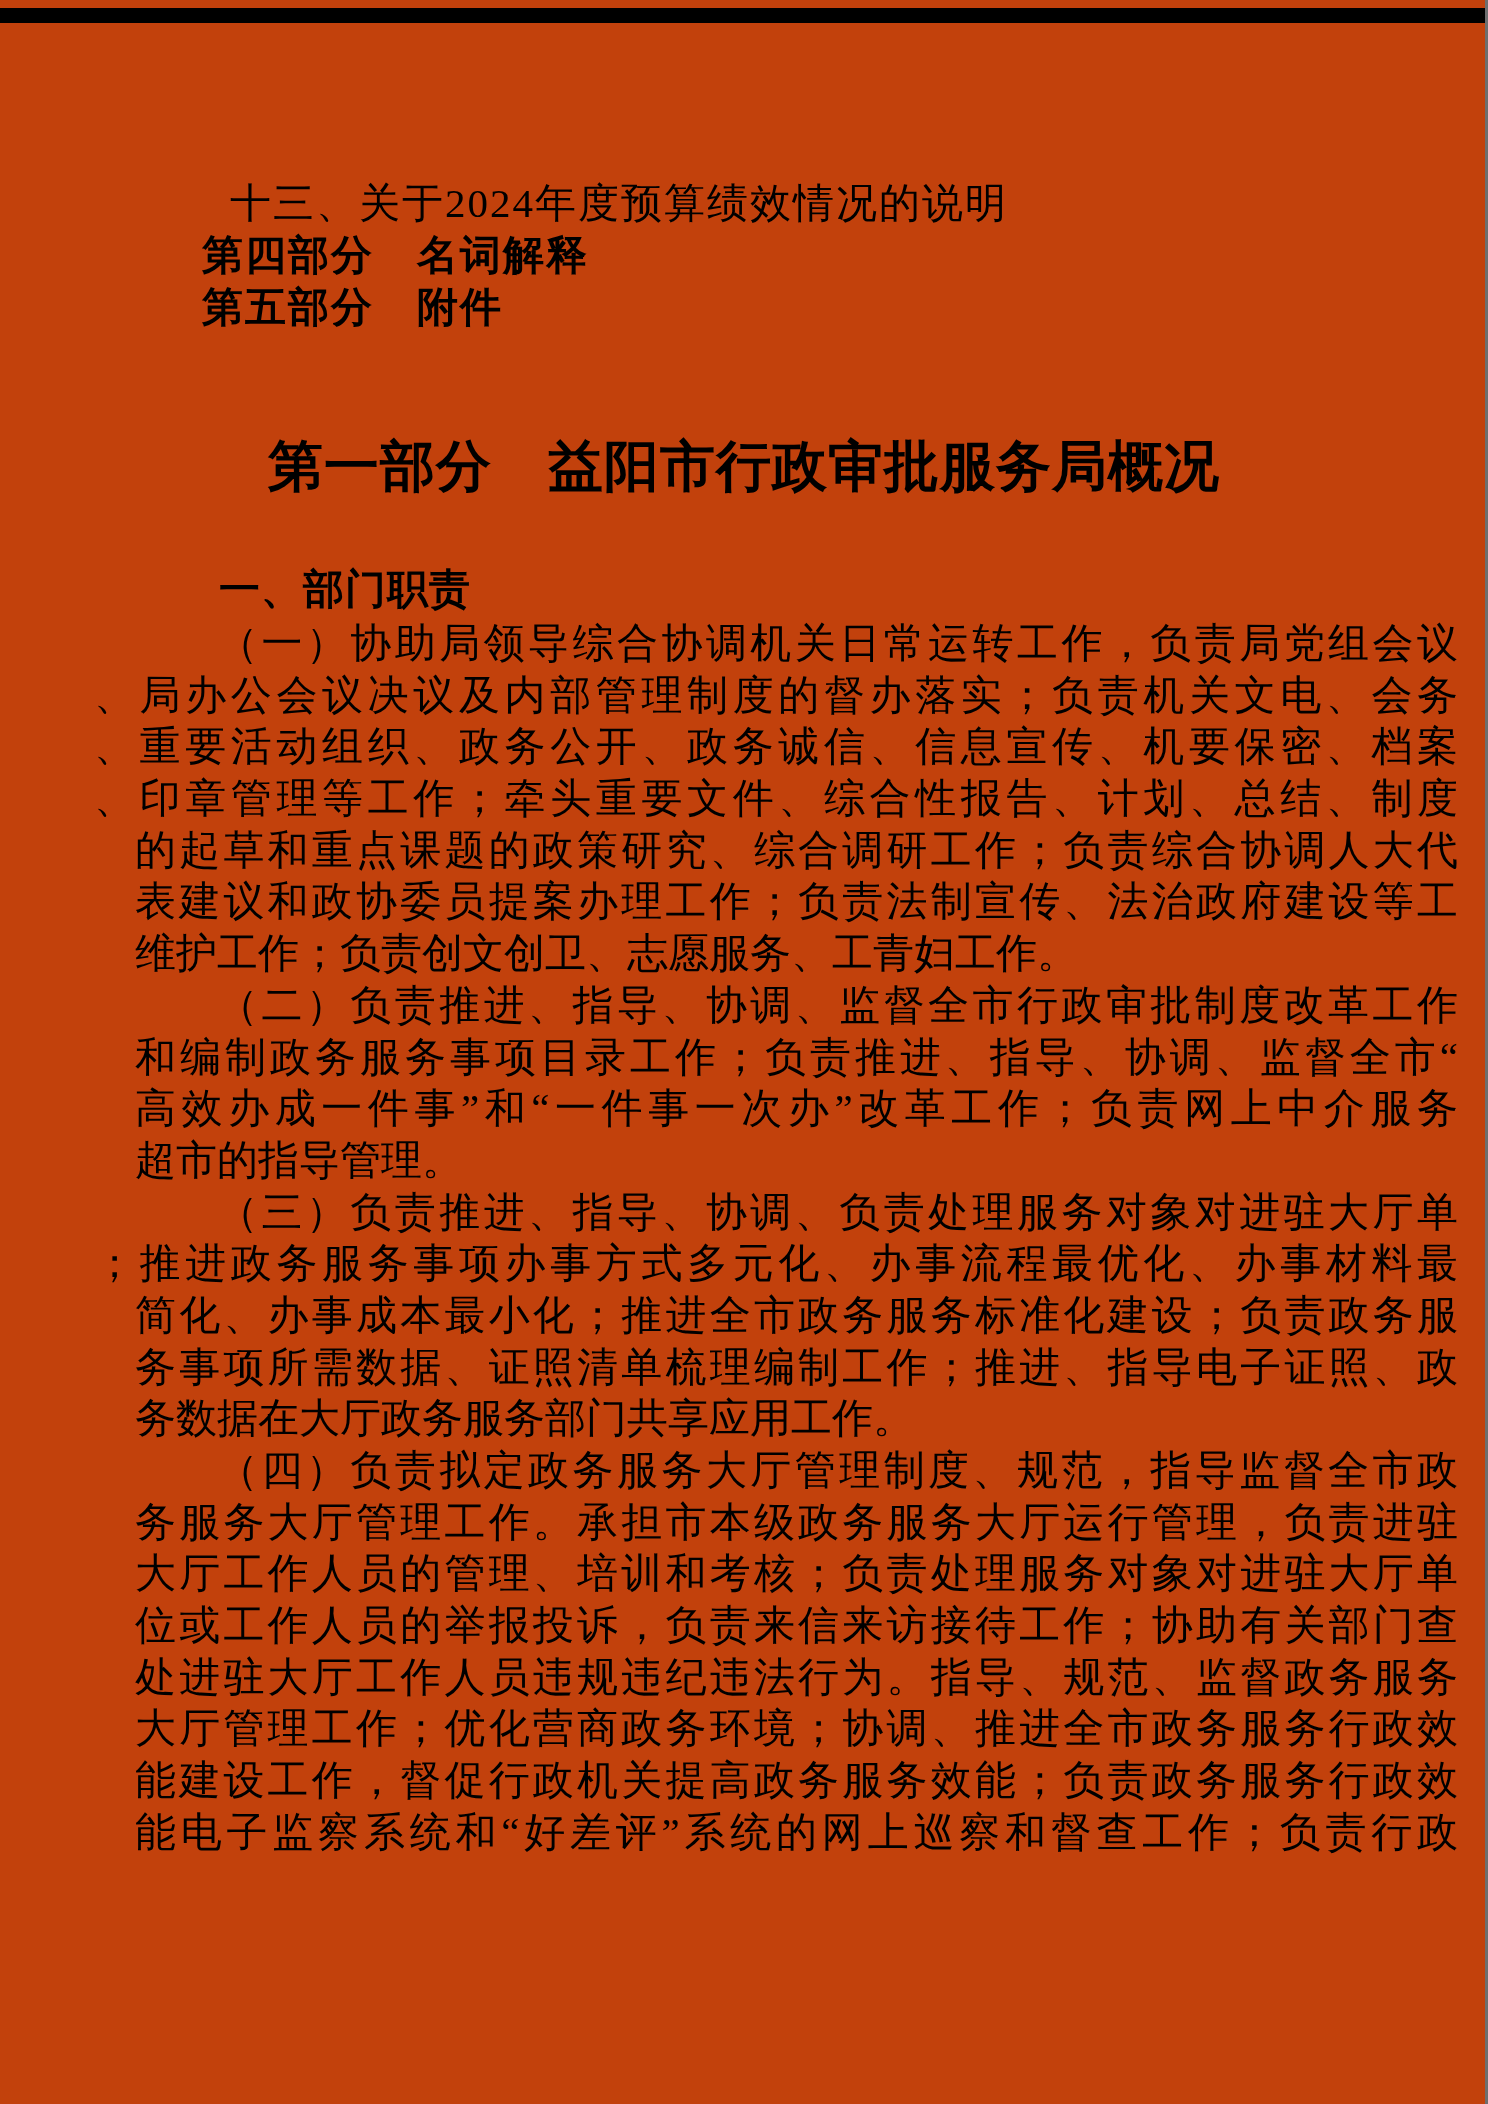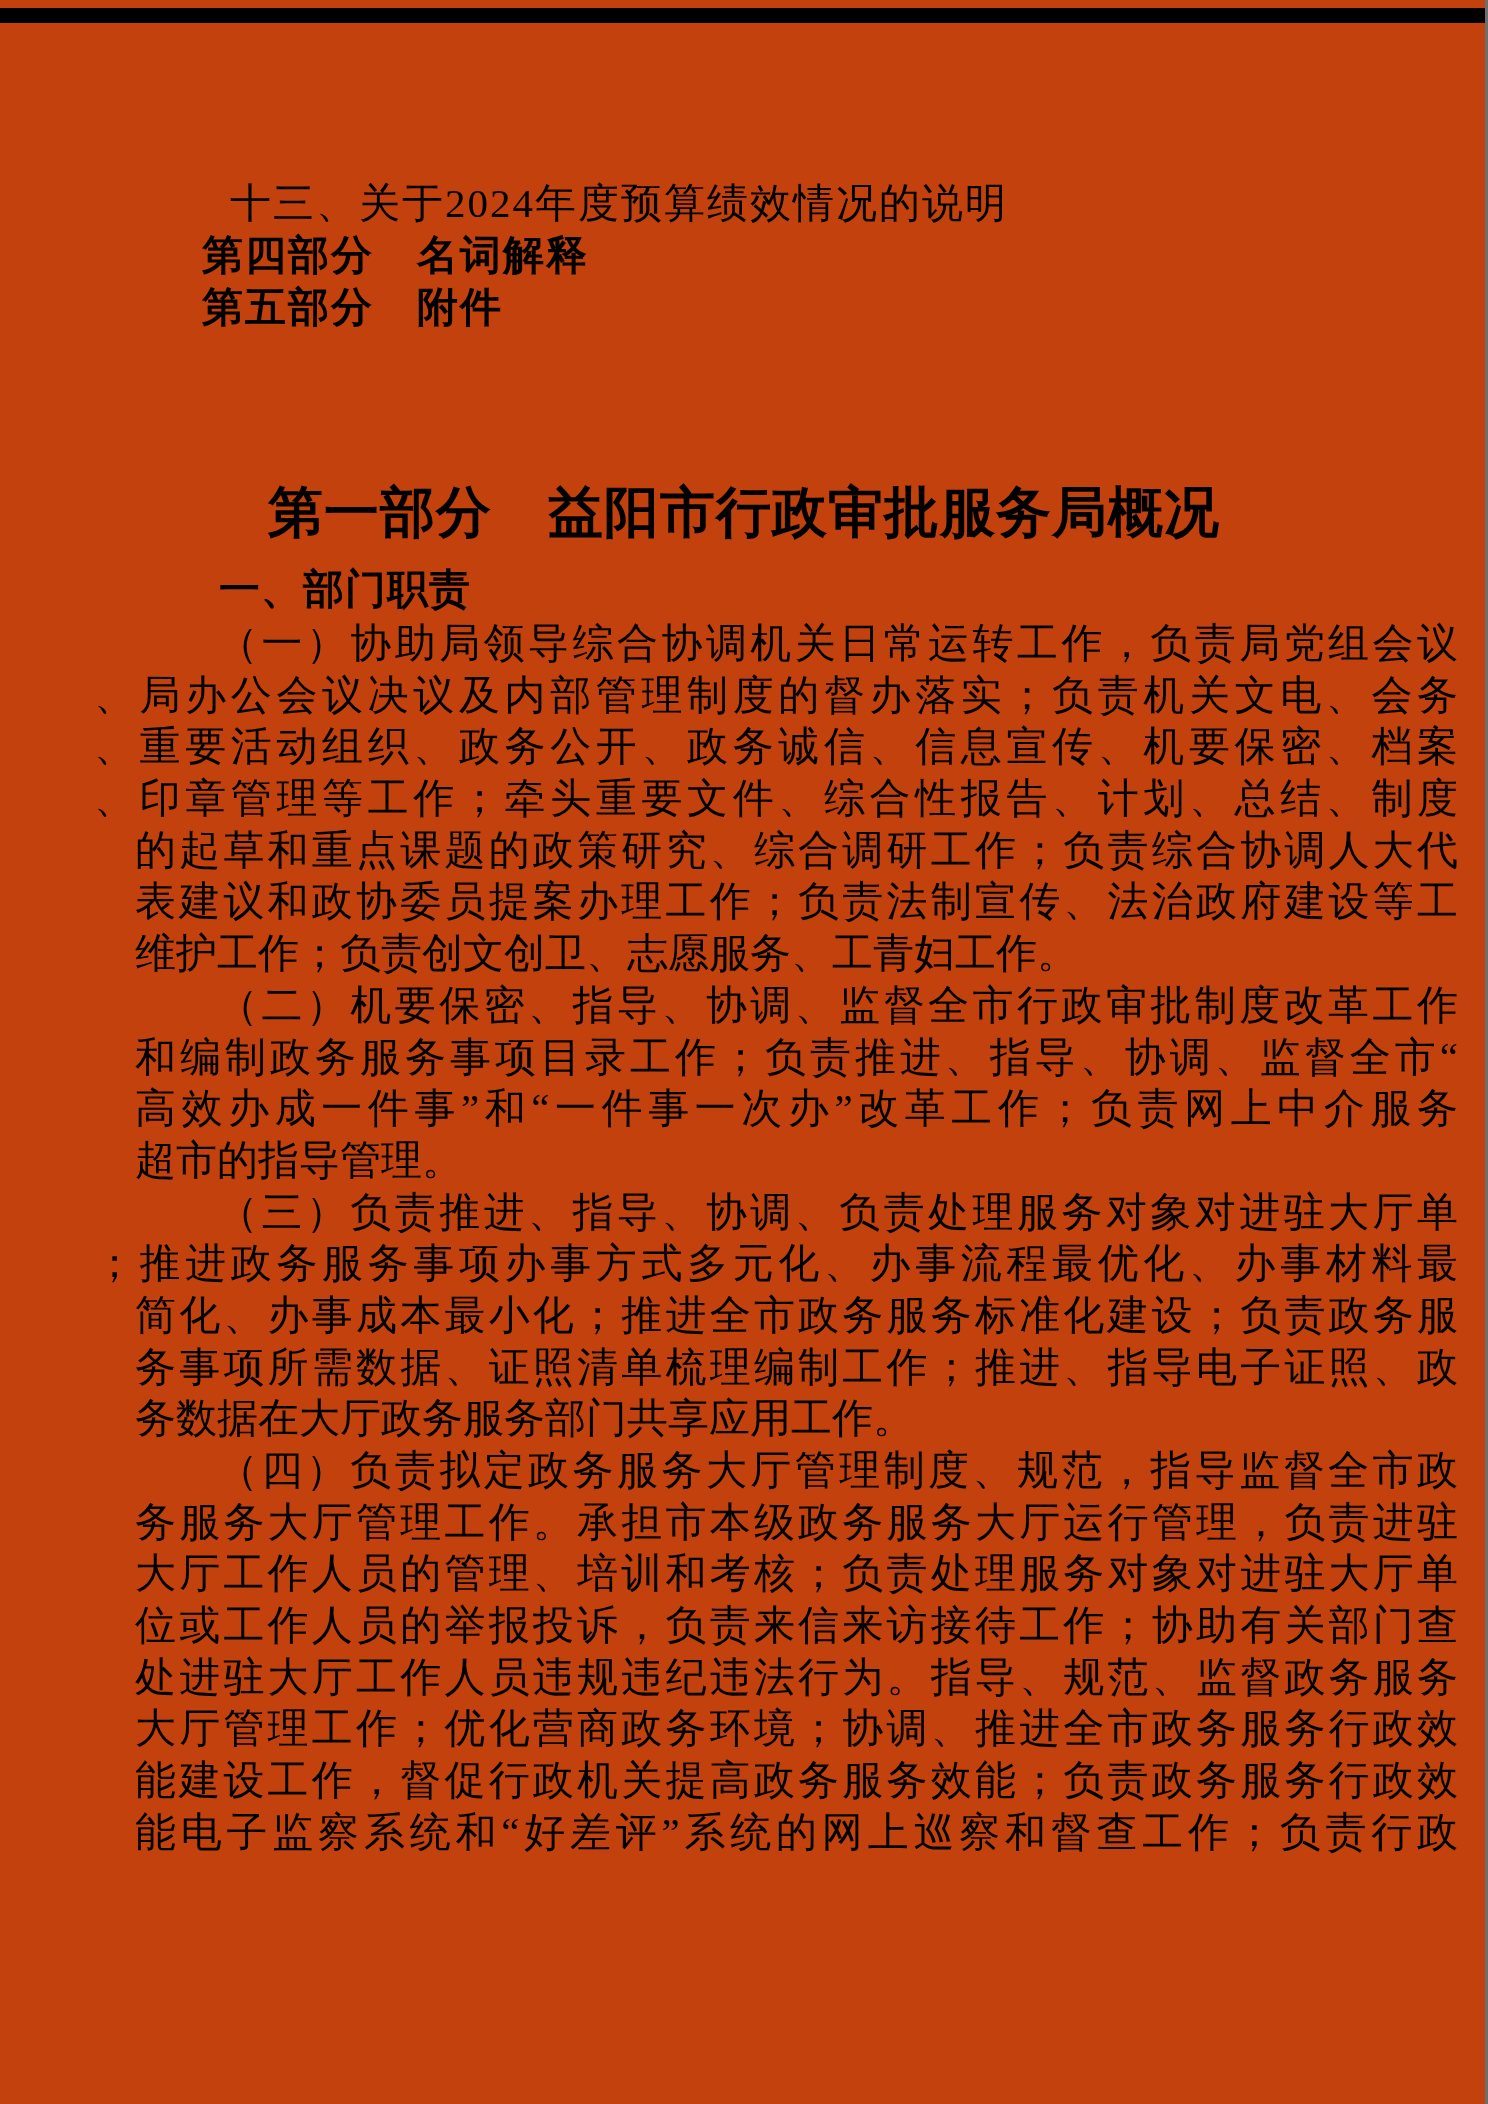--- a/index.html
+++ b/index.html
@@ -21,21 +21,20 @@
   .toc-b1{top:233px;}
   .toc-b2{top:285px;}
 
   .main-title{
     position:absolute;left:0;top:434px;width:100%;
     text-align:center;
     font-size:55px;line-height:66px;
     font-weight:bold;
     letter-spacing:1px;
     white-space:pre;
-    margin-top:46px;
   }
 
   .section-heading{
     position:absolute;left:219px;top:566px;
     font-size:41px;line-height:46px;
     font-weight:bold;
     font-family:"Liberation Sans", sans-serif;
     letter-spacing:1px;
     white-space:pre;
   }
@@ -73,21 +72,21 @@
   <div class="body-text">
 
     <div class="bl first">（一）协助局领导综合协调机关日常运转工作，负责局党组会议</div>
     <div class="bl hang">、局办公会议决议及内部管理制度的督办落实；负责机关文电、会务</div>
     <div class="bl hang">、重要活动组织、政务公开、政务诚信、信息宣传、机要保密、档案</div>
     <div class="bl hang">、印章管理等工作；牵头重要文件、综合性报告、计划、总结、制度</div>
     <div class="bl">的起草和重点课题的政策研究、综合调研工作；负责综合协调人大代</div>
     <div class="bl">表建议和政协委员提案办理工作；负责法制宣传、法治政府建设等工</div>
     <div class="bl last">维护工作；负责创文创卫、志愿服务、工青妇工作。</div>
 
-    <div class="bl first">（二）机要保密、指导、协调、监督全市行政审批制度改革工作</div>
+    <div class="bl first">（二）负责推进、指导、协调、监督全市行政审批制度改革工作</div>
     <div class="bl">和编制政务服务事项目录工作；负责推进、指导、协调、监督全市“</div>
     <div class="bl">高效办成一件事”和“一件事一次办”改革工作；负责网上中介服务</div>
     <div class="bl last">超市的指导管理。</div>
 
     <div class="bl first">（三）负责推进、指导、协调、负责处理服务对象对进驻大厅单</div>
     <div class="bl hang">；推进政务服务事项办事方式多元化、办事流程最优化、办事材料最</div>
     <div class="bl">简化、办事成本最小化；推进全市政务服务标准化建设；负责政务服</div>
     <div class="bl">务事项所需数据、证照清单梳理编制工作；推进、指导电子证照、政</div>
     <div class="bl last">务数据在大厅政务服务部门共享应用工作。</div>
 

